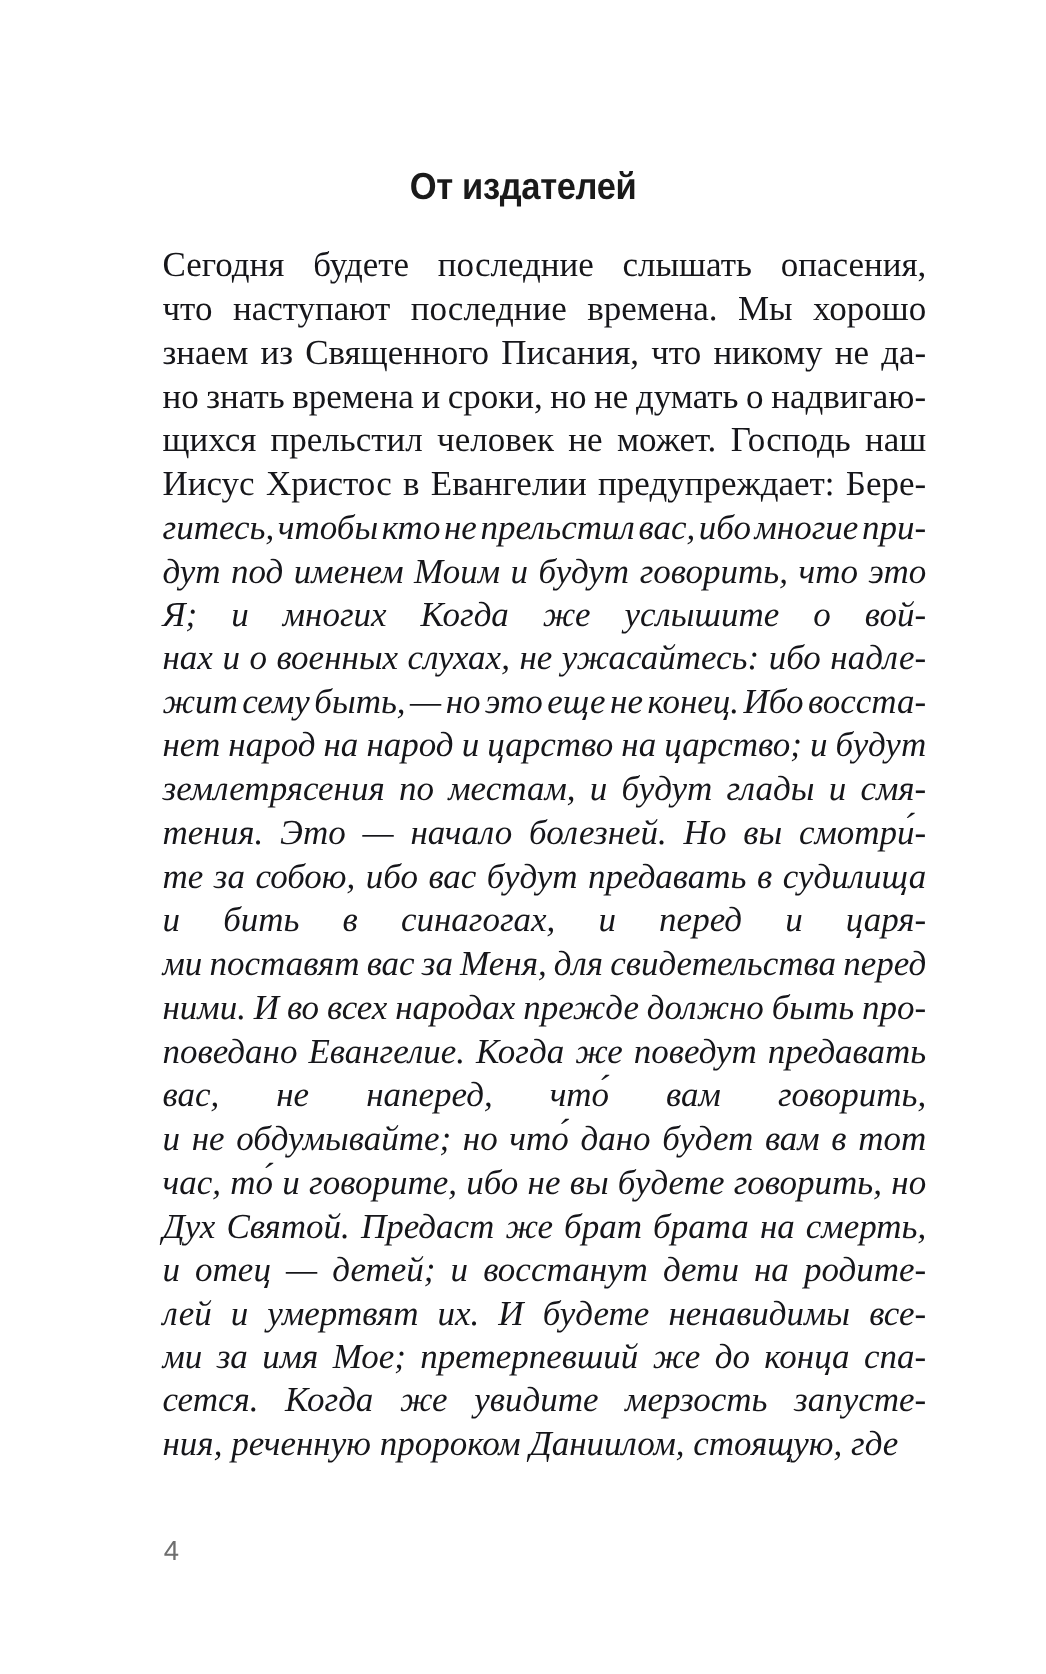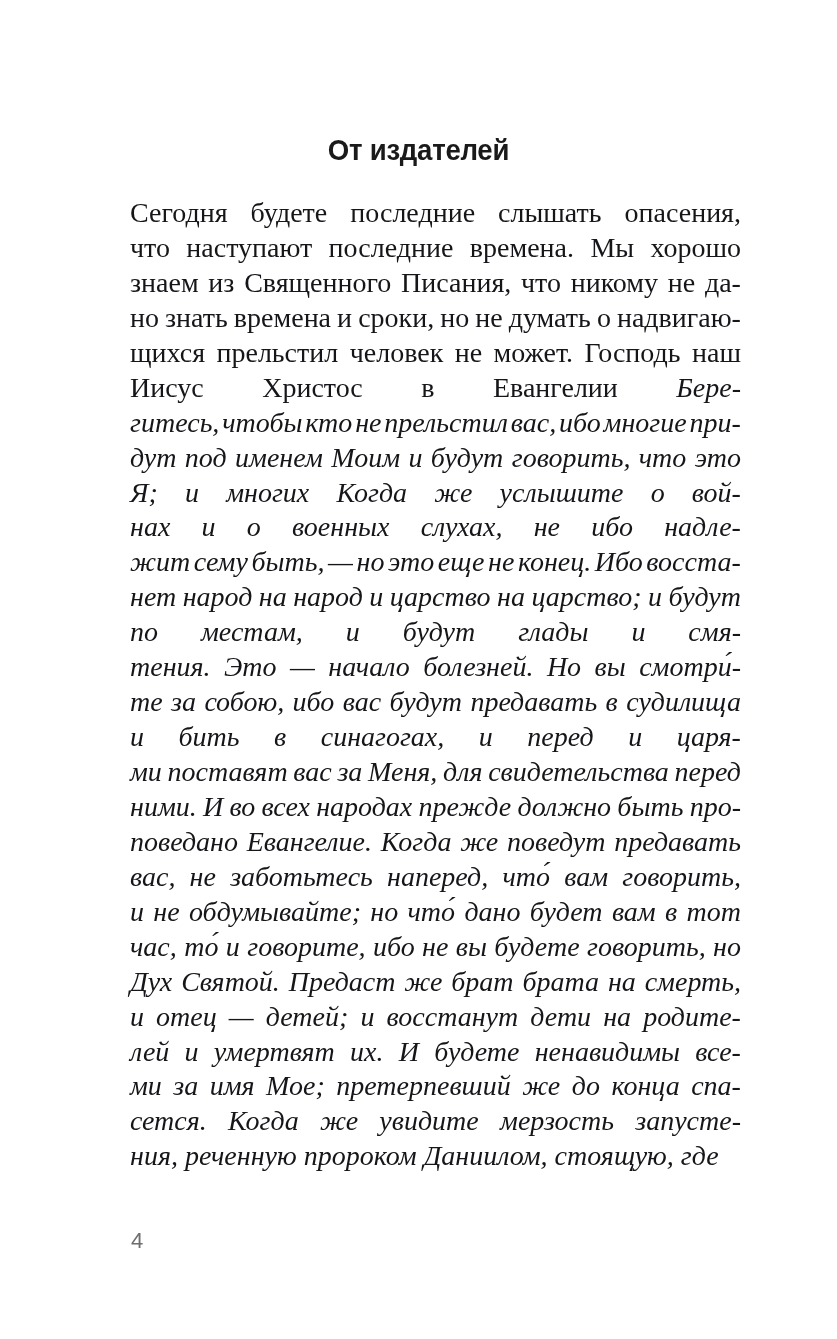--- a/index.html
+++ b/index.html
@@ -123,21 +123,22 @@
         <span class="w">не</span>
         <span class="w">может.</span>
         <span class="w">Господь</span>
         <span class="w">наш</span>
       </div>
       <div class="line roman justify">
         <span class="w">Иисус</span>
         <span class="w">Христос</span>
         <span class="w">в</span>
         <span class="w">Евангелии</span>
-        <span class="w" style="font-style: italic;">Бере-</span>
+        <span class="w">предупреждает:</span>
+        <span class="w" style="">Бере-</span>
       </div>
       <div class="line italic justify">
         <span class="w">гитесь,</span>
         <span class="w">чтобы</span>
         <span class="w">кто</span>
         <span class="w">не</span>
         <span class="w">прельстил</span>
         <span class="w">вас,</span>
         <span class="w">ибо</span>
         <span class="w">многие</span>
@@ -164,20 +165,21 @@
         <span class="w">о</span>
         <span class="w">вой-</span>
       </div>
       <div class="line italic justify">
         <span class="w">нах</span>
         <span class="w">и</span>
         <span class="w">о</span>
         <span class="w">военных</span>
         <span class="w">слухах,</span>
         <span class="w">не</span>
+        <span class="w">ужасайтесь:</span>
         <span class="w">ибо</span>
         <span class="w">надле-</span>
       </div>
       <div class="line italic justify">
         <span class="w">жит</span>
         <span class="w">сему</span>
         <span class="w">быть,</span>
         <span class="w">—</span>
         <span class="w">но</span>
         <span class="w">это</span>
@@ -193,20 +195,21 @@
         <span class="w">на</span>
         <span class="w">народ</span>
         <span class="w">и</span>
         <span class="w">царство</span>
         <span class="w">на</span>
         <span class="w">царство;</span>
         <span class="w">и</span>
         <span class="w">будут</span>
       </div>
       <div class="line italic justify">
+        <span class="w">землетрясения</span>
         <span class="w">по</span>
         <span class="w">местам,</span>
         <span class="w">и</span>
         <span class="w">будут</span>
         <span class="w">глады</span>
         <span class="w">и</span>
         <span class="w">смя-</span>
       </div>
       <div class="line italic justify">
         <span class="w">тения.</span>
@@ -264,21 +267,20 @@
         <span class="w">поведано</span>
         <span class="w">Евангелие.</span>
         <span class="w">Когда</span>
         <span class="w">же</span>
         <span class="w">поведут</span>
         <span class="w">предавать</span>
       </div>
       <div class="line italic justify">
         <span class="w">вас,</span>
         <span class="w">не</span>
-        <span class="w">заботьтесь</span>
         <span class="w">наперед,</span>
         <span class="w">что́</span>
         <span class="w">вам</span>
         <span class="w">говорить,</span>
       </div>
       <div class="line italic justify">
         <span class="w">и</span>
         <span class="w">не</span>
         <span class="w">обдумывайте;</span>
         <span class="w">но</span>

